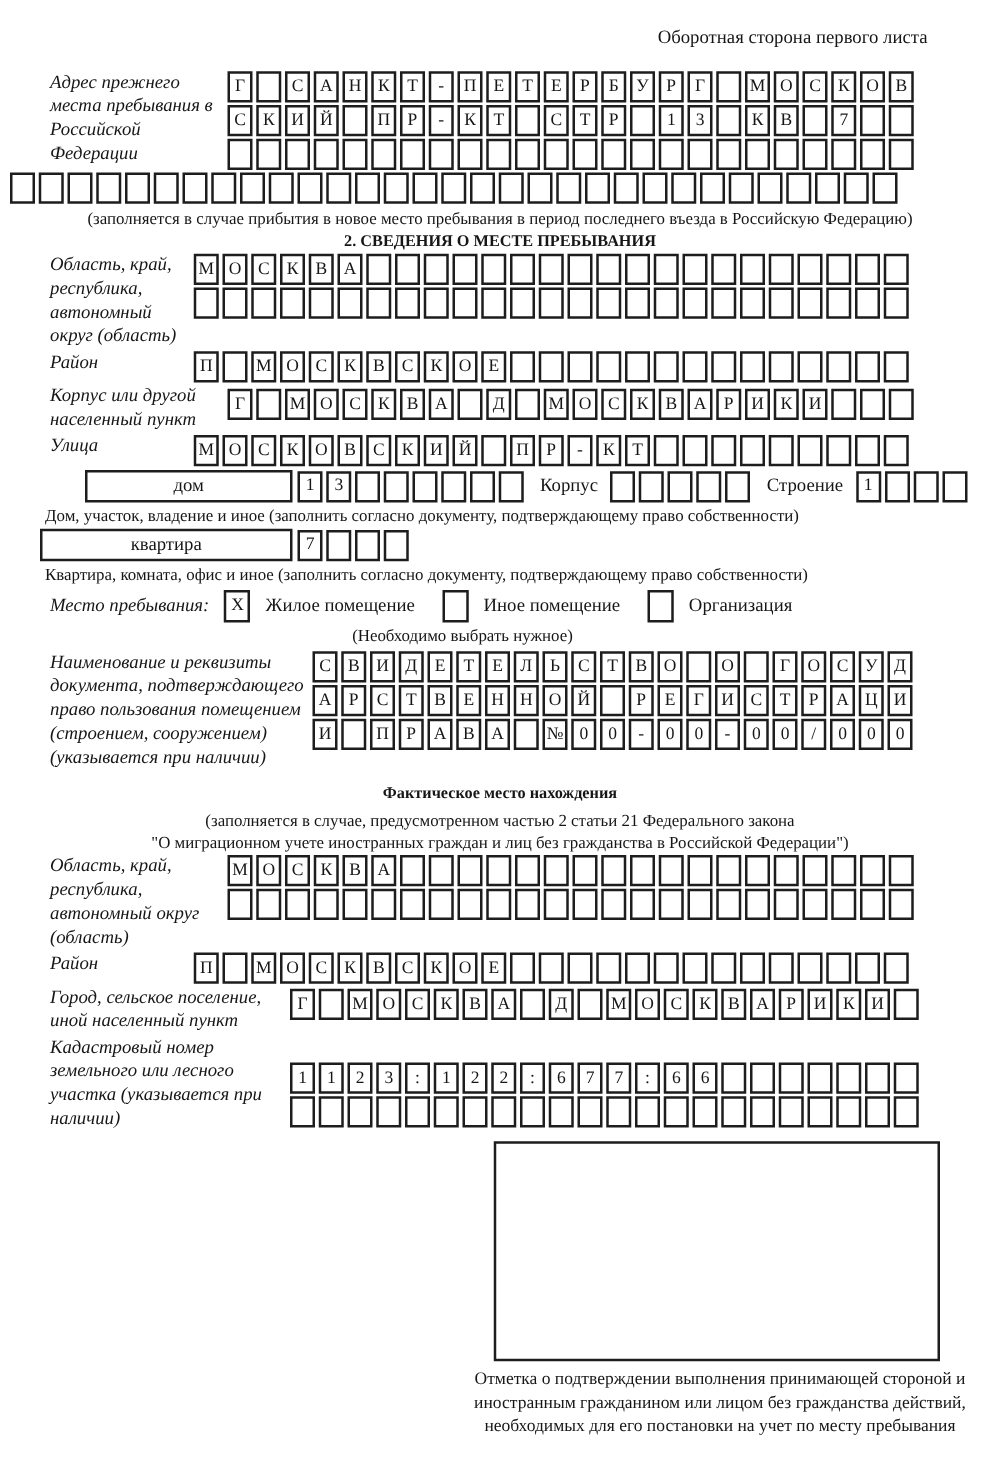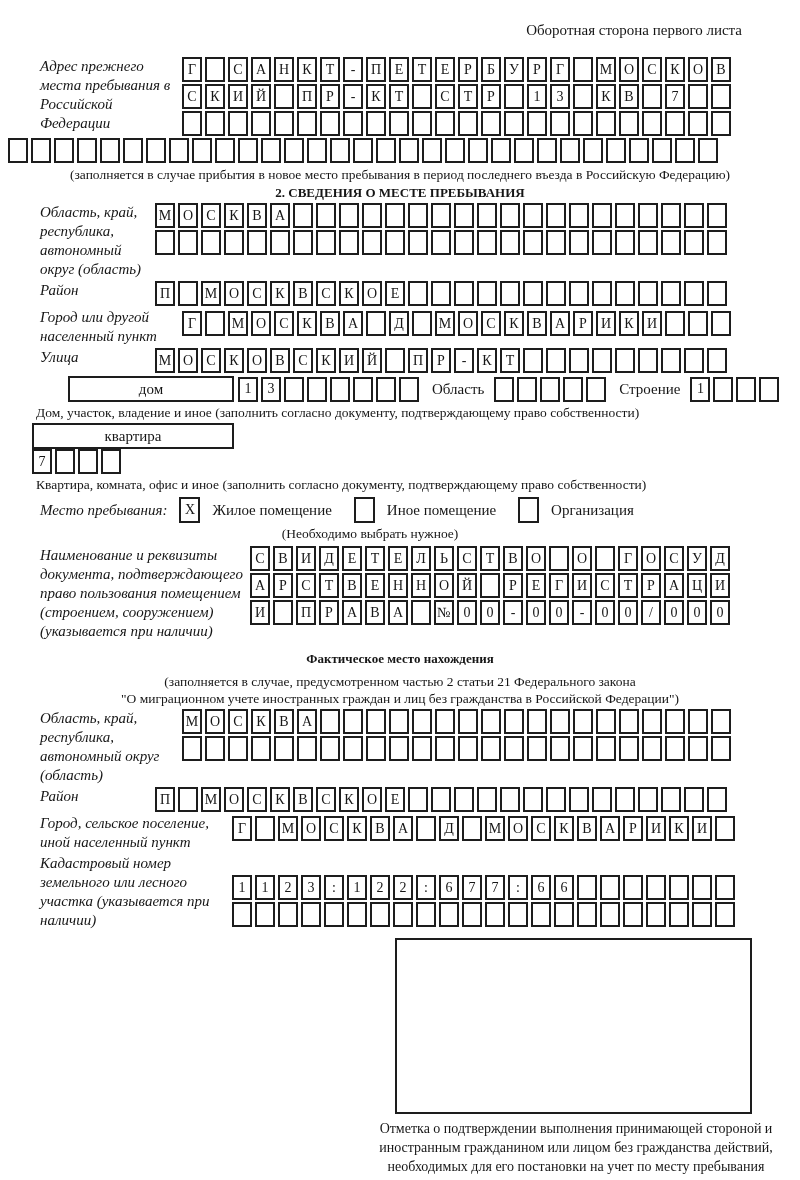--- a/index.html
+++ b/index.html
@@ -255,21 +255,21 @@
       <span class="cell"></span>
       <span class="cell"></span>
       <span class="cell"></span>
       <span class="cell"></span>
       <span class="cell"></span>
       <span class="cell"></span>
     </div>
 </div>
 
 <div class="block ml40 mt2">
-  <div class="lbl w142">Город или другой населенный пункт</div>
+  <div class="lbl w142">Корпус или другой населенный пункт</div>
   <div class="cellrow mt3">
       <span class="cell">Г</span>
       <span class="cell"></span>
       <span class="cell">М</span>
       <span class="cell">О</span>
       <span class="cell">С</span>
       <span class="cell">К</span>
       <span class="cell">В</span>
       <span class="cell">А</span>
       <span class="cell"></span>
@@ -327,39 +327,39 @@
   <div class="cellrow">
       <span class="cell">1</span>
       <span class="cell">3</span>
       <span class="cell"></span>
       <span class="cell"></span>
       <span class="cell"></span>
       <span class="cell"></span>
       <span class="cell"></span>
       <span class="cell"></span>
     </div>
-  <span class="inline-gap">Область</span>
+  <span class="inline-gap">Корпус</span>
   <div class="cellrow">
       <span class="cell"></span>
       <span class="cell"></span>
       <span class="cell"></span>
       <span class="cell"></span>
       <span class="cell"></span>
     </div>
   <span class="inline-gap">Строение</span>
   <div class="cellrow">
       <span class="cell">1</span>
       <span class="cell"></span>
       <span class="cell"></span>
       <span class="cell"></span>
     </div>
 </div>
 <div class="note ml36 mt2">Дом, участок, владение и иное (заполнить согласно документу, подтверждающему право собственности)</div>
 
-<div class="block ml32 mt2" style="flex-direction:column;">
+<div class="block ml32 mt2" style="align-items:center;">
   <div class="wbox" style="width:202px; margin-right:4px;">квартира</div>
   <div class="cellrow">
       <span class="cell">7</span>
       <span class="cell"></span>
       <span class="cell"></span>
       <span class="cell"></span>
     </div>
 </div>
 <div class="note ml36 mt2">Квартира, комната, офис и иное (заполнить согласно документу, подтверждающему право собственности)</div>
 

